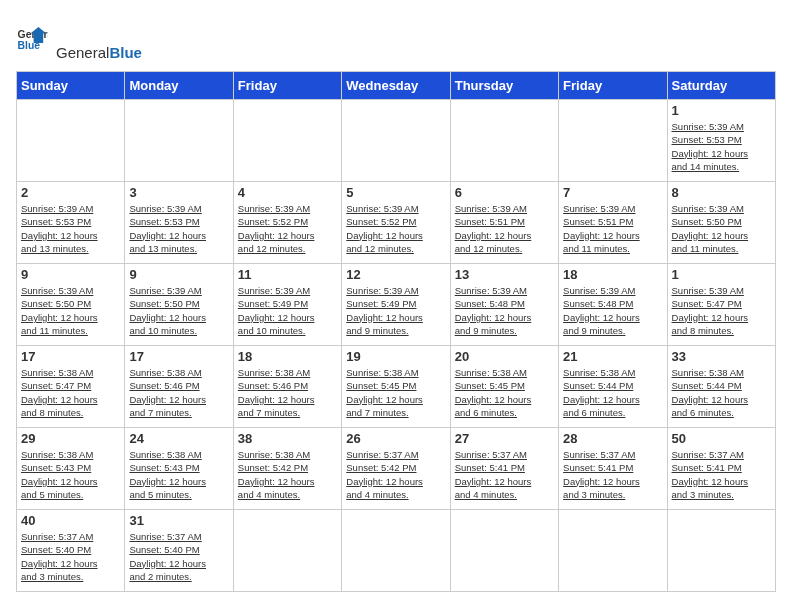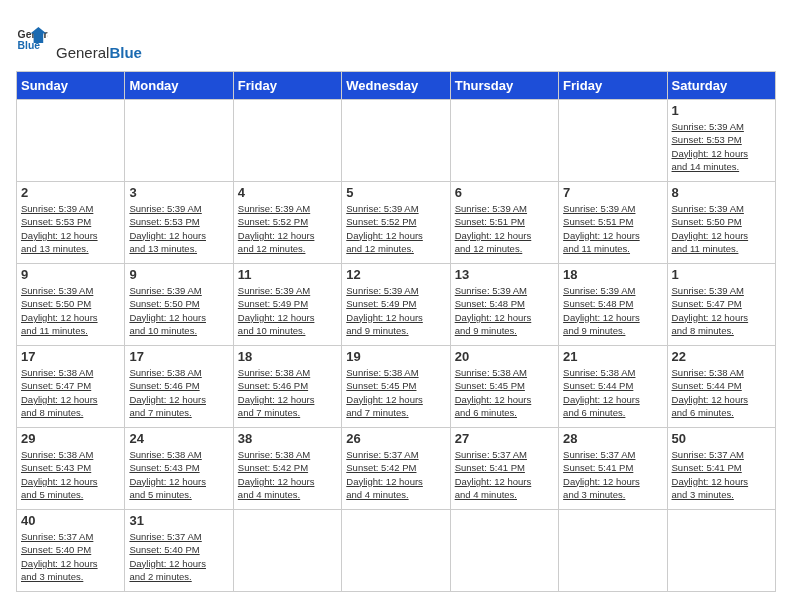--- a/index.html
+++ b/index.html
@@ -265,21 +265,21 @@
 and 6 minutes.</div>
         </td>
         <td>
           <span class="day-num">21</span>
           <div class="day-info" style="white-space: pre-line;">Sunrise: 5:38 AM
 Sunset: 5:44 PM
 Daylight: 12 hours
 and 6 minutes.</div>
         </td>
         <td>
-          <span class="day-num">22</span>
+          <span class="day-num">33</span>
           <div class="day-info" style="white-space: pre-line;">Sunrise: 5:38 AM
 Sunset: 5:44 PM
 Daylight: 12 hours
 and 6 minutes.</div>
         </td>
       </tr>
       <tr>
         <td>
           <span class="day-num">29</span>
           <div class="day-info" style="white-space: pre-line;">Sunrise: 5:38 AM

